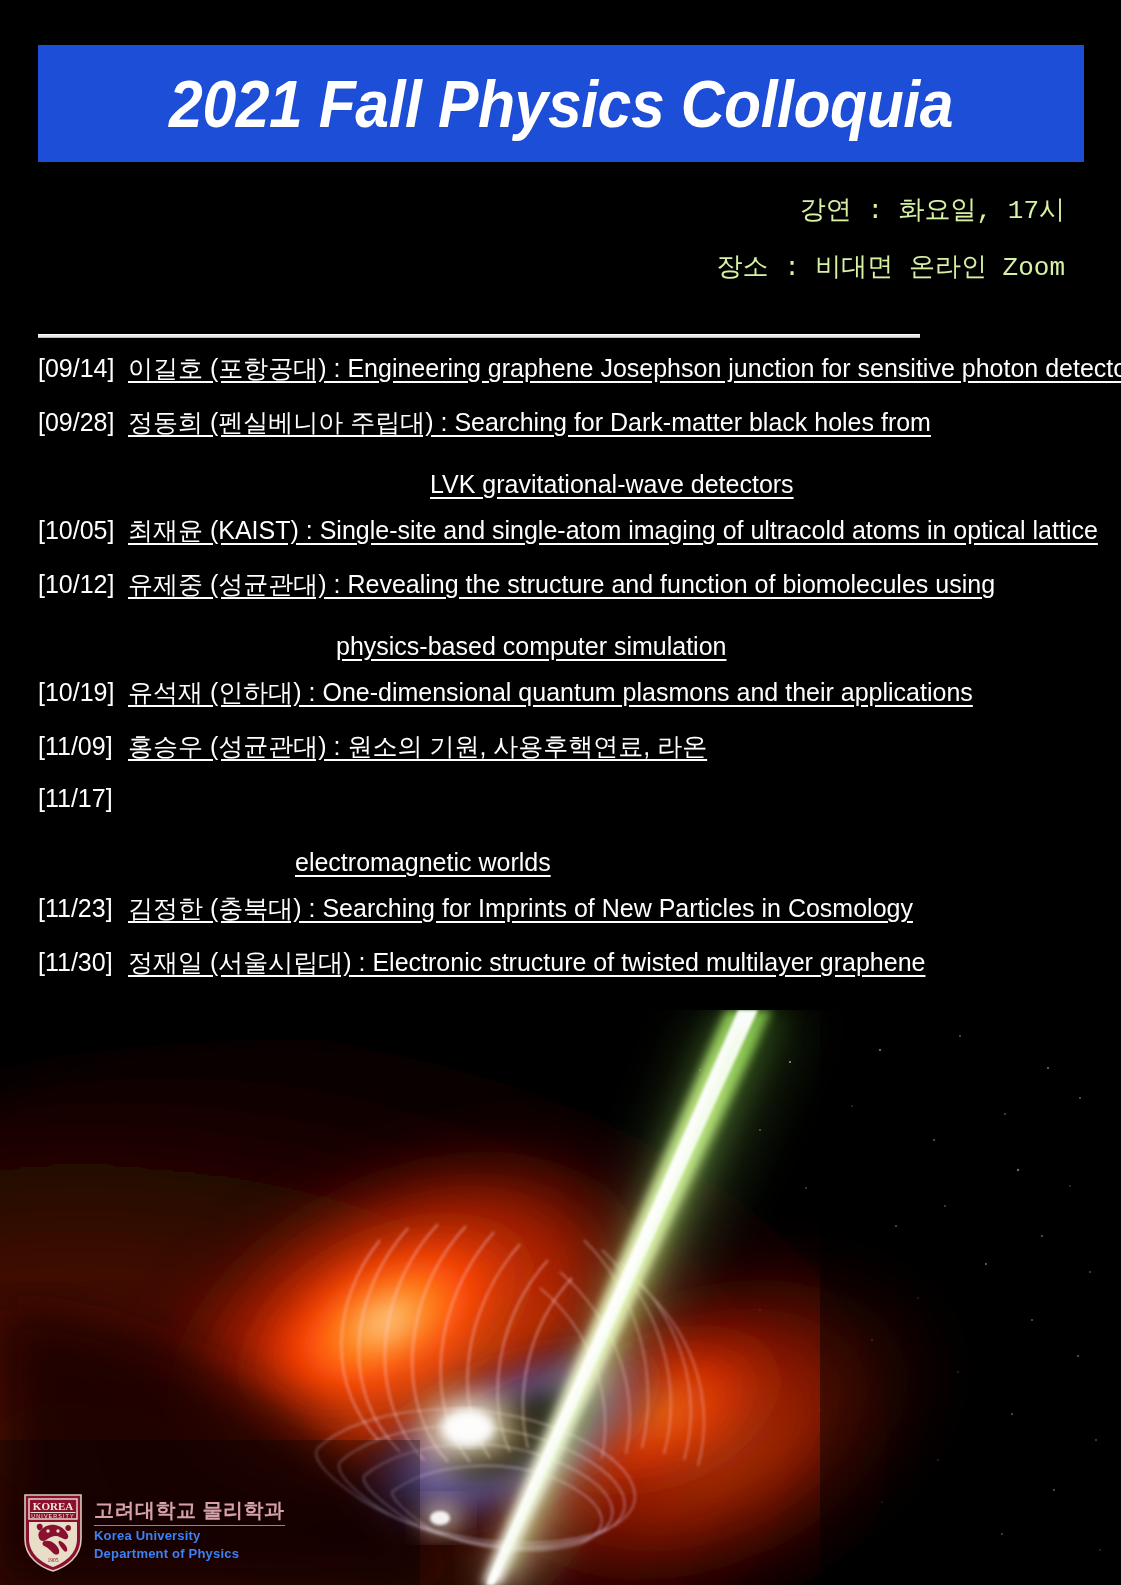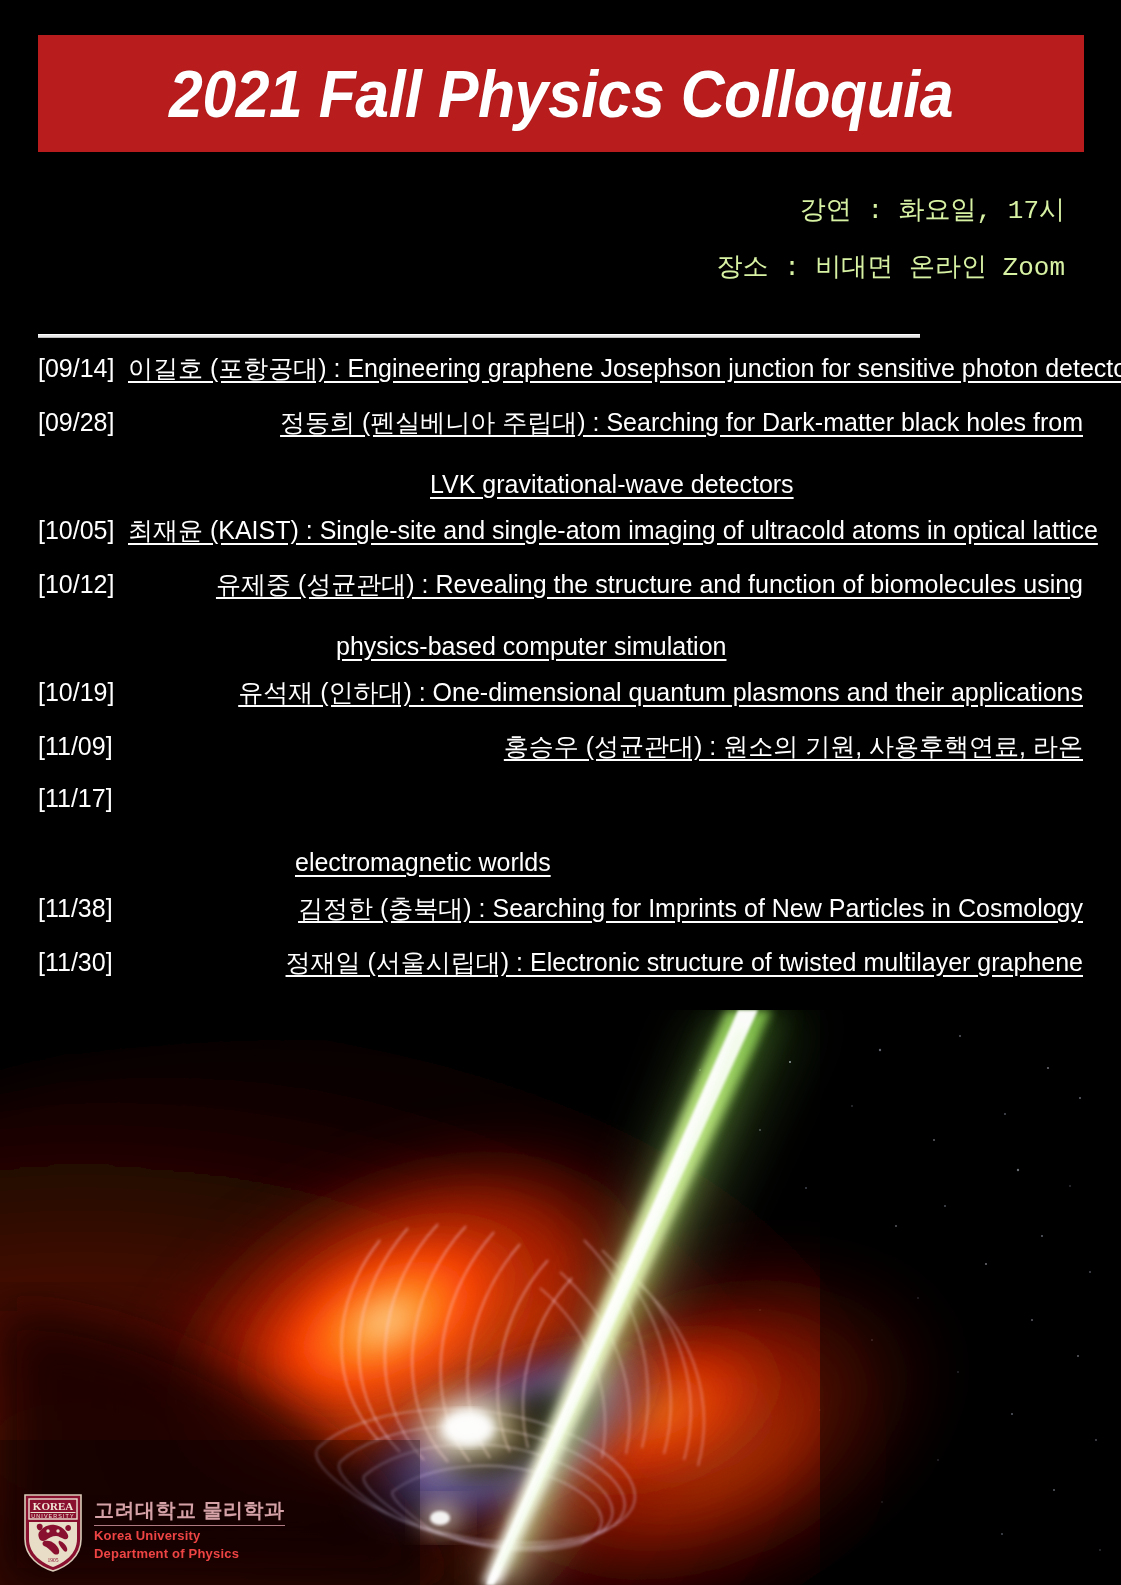--- a/index.html
+++ b/index.html
@@ -12,23 +12,23 @@
     height:1585px;
     position:relative;
     overflow:hidden;
     font-family:"Liberation Sans", sans-serif;
     color:#fff;
   }
 
   
   #title-banner{
     position:absolute;
-    left:38px; top:35px;
+    left:38px; top:45px;
     width:1046px; height:117px;
-    background:#b91c1c;
+    background:#1d4ed8;
     display:flex;
     align-items:center;
     justify-content:center;
   }
   #title-text{
     font-family:"Liberation Sans", sans-serif;
     font-size:66px;
     font-weight:bold;
     font-style:italic;
     letter-spacing:-0.5px;
@@ -67,21 +67,20 @@
   #schedule{
     position:absolute;
     left:38px; top:352px;
     width:1045px;
   }
   .sched-row{
     display:flex;
     align-items:baseline;
     height:54px;
     white-space:nowrap;
-    justify-content:space-between;
   }
   .sched-date{
     display:inline-block;
     width:86px;
     flex:0 0 86px;
     font-size:25px;
     color:#ffffff;
     text-decoration:none;
   }
   .sched-title{
@@ -134,21 +133,21 @@
     font-weight:bold;
     color:#d5a2a8;
     letter-spacing:0.5px;
     border-bottom:1px solid #b07a82;
     padding-bottom:3px;
     display:inline-block;
     line-height:24px;
   }
   .logo-en{
     font-size:13px;
-    color:#ef4444;
+    color:#3b82f6;
     line-height:16px;
     font-weight:bold;
     letter-spacing:0.2px;
     margin-top:2px;
   }
 </style>
 </head>
 <body>
 
 <div id="title-banner">
@@ -202,21 +201,21 @@
   </div>
 
   <div class="sched-row">
     <span class="sched-date">[11/17]</span>
   </div>
   <div class="sched-row cont indent-3">
     <span class="sched-cont">electromagnetic worlds</span>
   </div>
 
   <div class="sched-row">
-    <span class="sched-date">[11/38]</span>
+    <span class="sched-date">[11/23]</span>
     <span class="sched-title">김정한 (충북대) : Searching for Imprints of New Particles in Cosmology</span>
   </div>
 
   <div class="sched-row">
     <span class="sched-date">[11/30]</span>
     <span class="sched-title">정재일 (서울시립대) : Electronic structure of twisted multilayer graphene</span>
   </div>
 
 </div>
 

